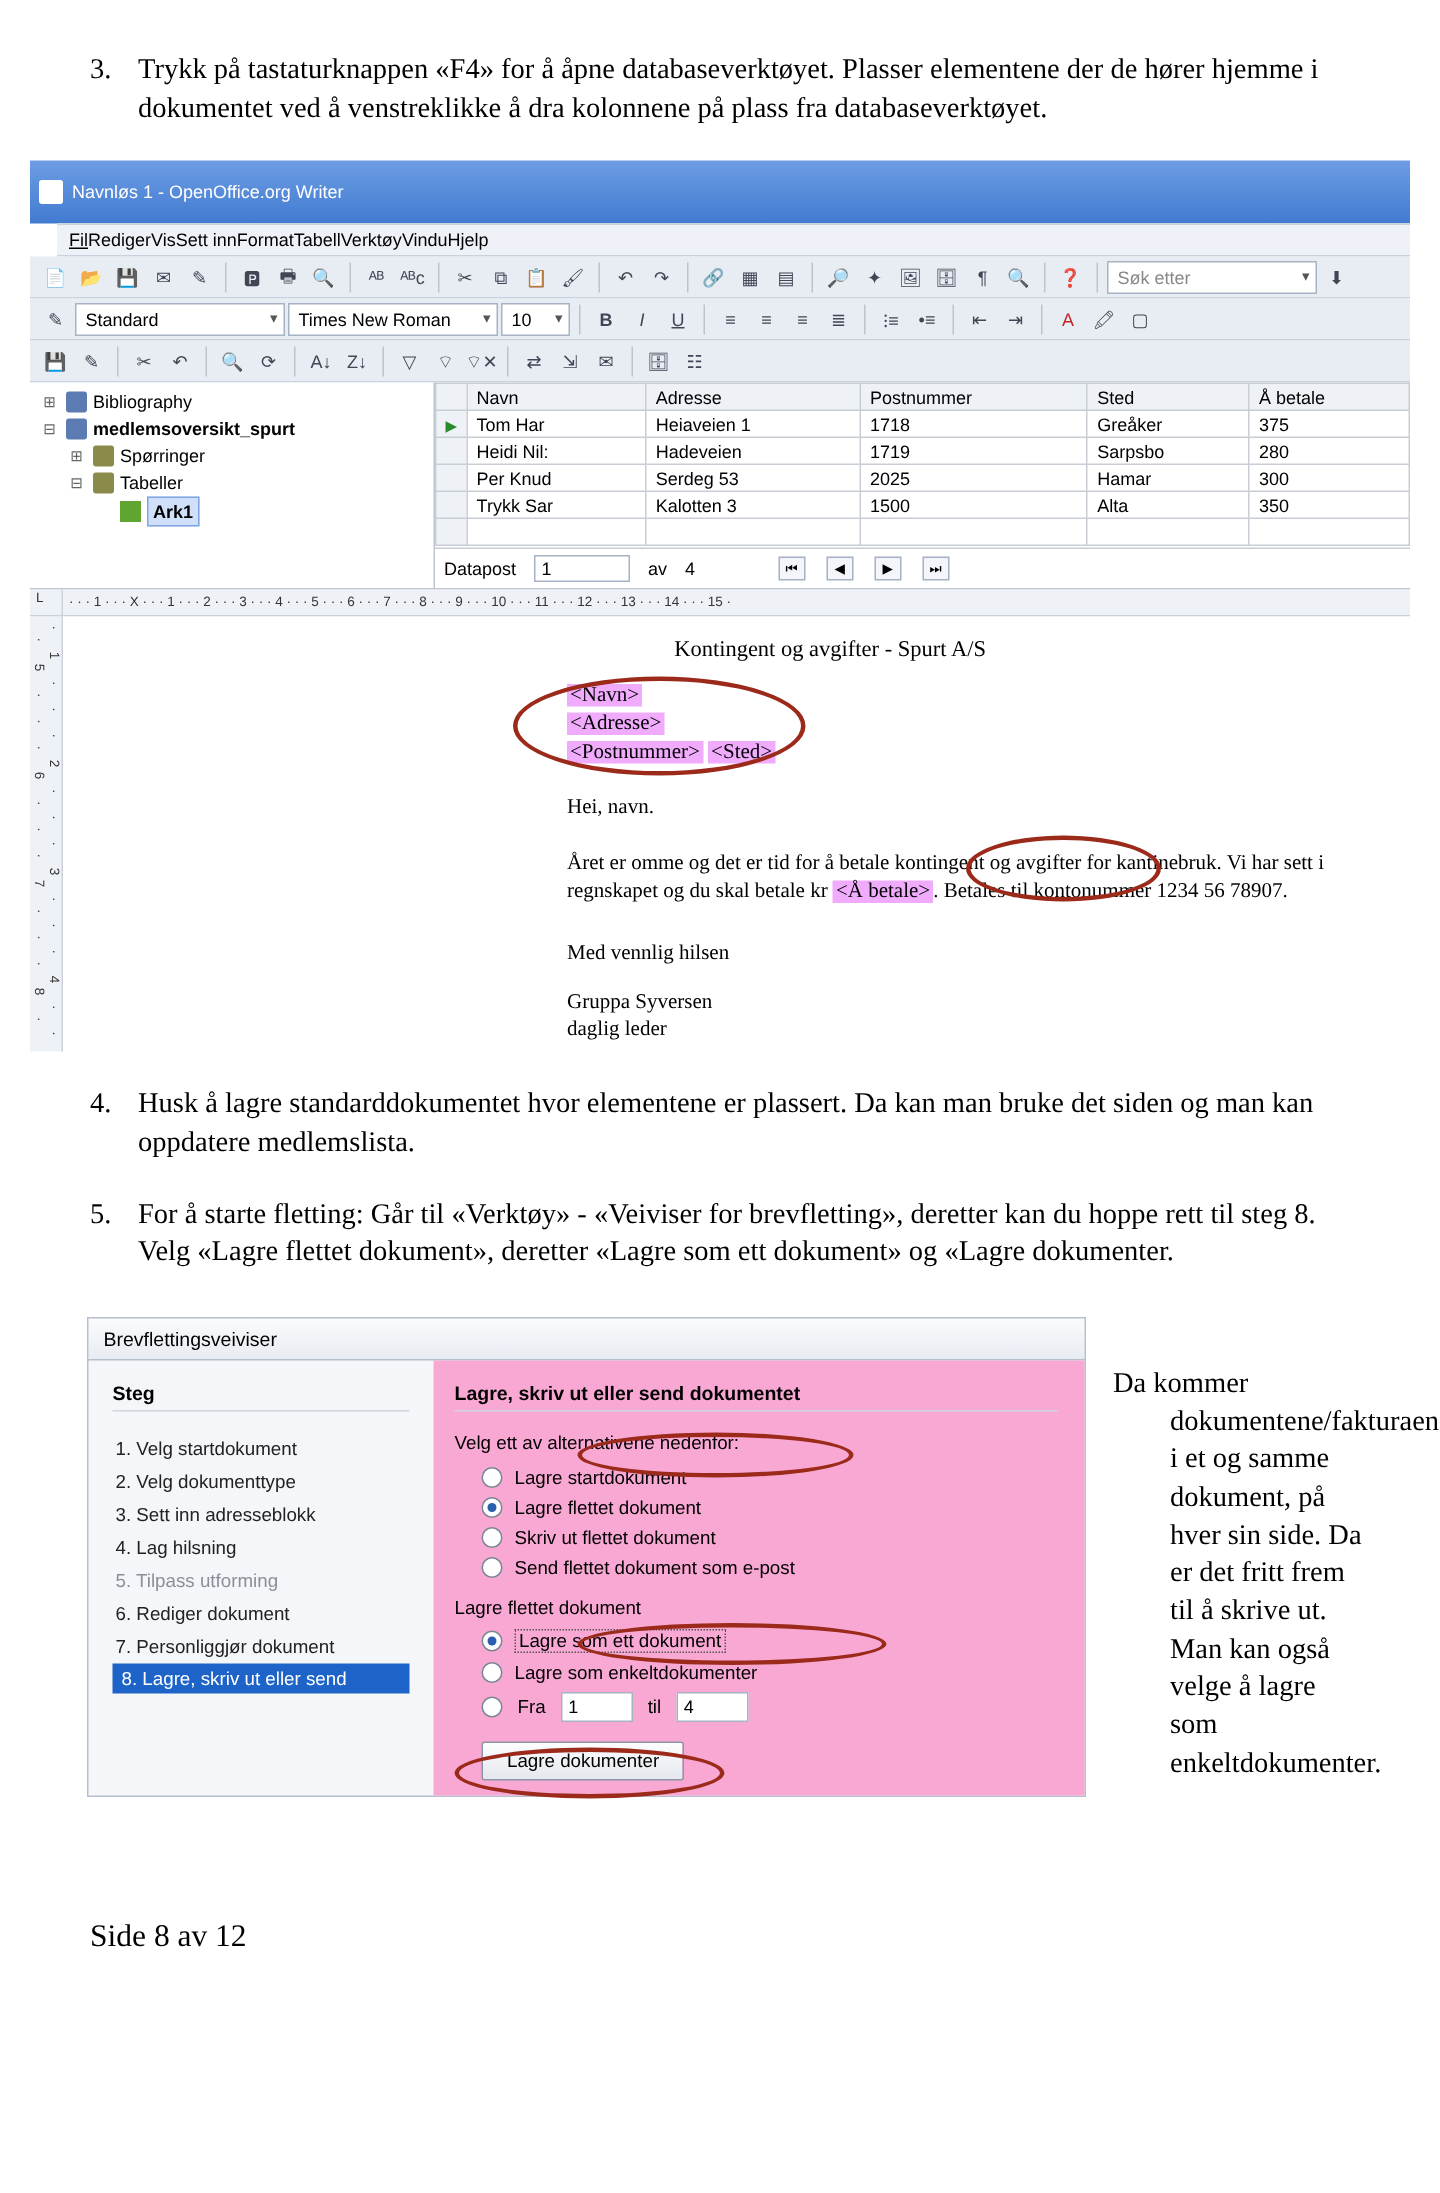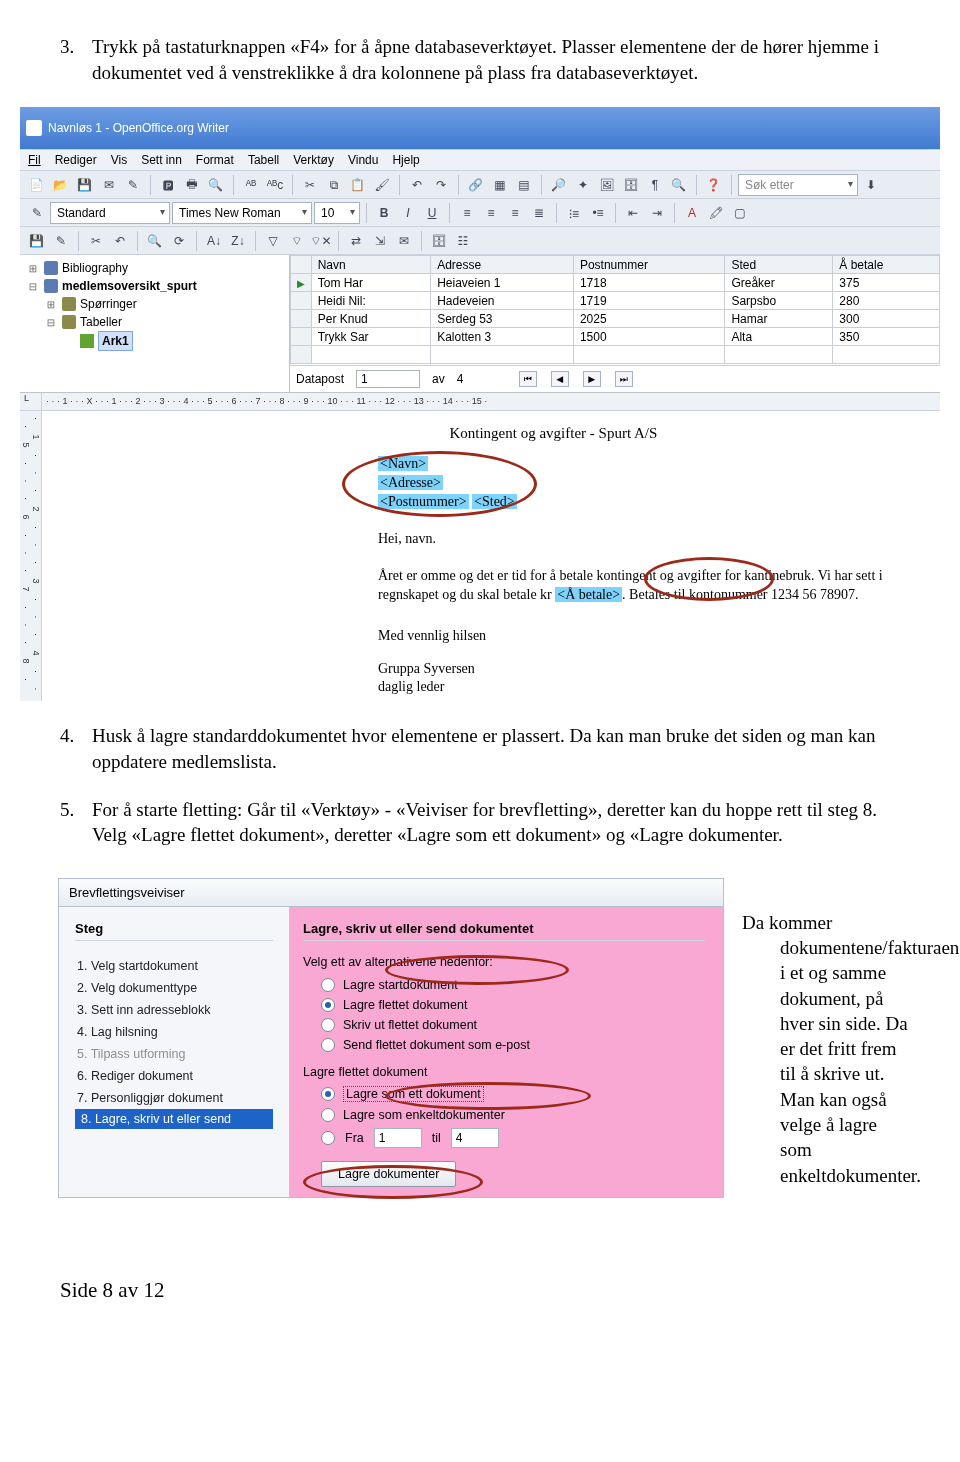--- a/index.html
+++ b/index.html
@@ -5,28 +5,28 @@
   * { box-sizing: border-box; margin: 0; padding: 0; }
   html, body { width: 960px; background: #fff; font-family: "Times New Roman", serif; color: #000; }
   .page { padding: 34px 48px 24px 60px; width: 960px; }
   ol.main { list-style: none; }
   ol.main > li { margin-bottom: 22px; display: flex; font-size: 19px; line-height: 1.35; }
   ol.main > li .num { width: 32px; flex: 0 0 32px; }
   ol.main > li .txt { flex: 1; }
   .screenshot1 { margin: 8px 0 22px -40px; width: 920px; border: none; font-family: Tahoma, Arial, sans-serif; font-size: 12px; color: #000; }
   .ss-titlebar { height: 42px; background: linear-gradient(#6d9de4,#417bd0); color: #fff; display:flex; align-items:center; padding:0 6px; gap:6px; font-size:12px; }
   .ss-titlebar .icon { width:16px; height:16px; background:#fff; border-radius:2px; display:inline-block; }
-  .ss-menubar { background:#eef1f7; padding:3px 8px; display:flex; gap:14px; border-top:1px solid #cbd2dd; border-bottom:1px solid #cbd2dd; font-size:12px; }
+  .ss-menubar { background:#eef1f7; padding:3px 8px; display:flex; gap:0; border-top:1px solid #cbd2dd; border-bottom:1px solid #cbd2dd; font-size:12px;margin-left:18px; }
   .ss-menubar span:first-child { text-decoration:underline; }
   .ss-toolbar { background:#e8edf4; padding:3px 6px; display:flex; align-items:center; gap:2px; border-bottom:1px solid #cbd2dd; flex-wrap:wrap; height:28px; overflow:hidden;}
   .tbtn { width:22px; height:22px; border:1px solid transparent; border-radius:2px; display:flex; align-items:center; justify-content:center; font-size:12px; color:#445; }
   .sep { width:1px; height:20px; background:#bcc4d2; margin:0 4px; }
   .combo { height:22px; border:1px solid #a7b2c4; background:#fff; padding:0 18px 0 6px; display:inline-flex; align-items:center; position:relative; font-size:12px; }
   .combo::after { content:"▾"; position:absolute; right:4px; top:3px; font-size:10px; color:#555; }
-  .combo.wide { width:120px; }
+  .combo.wide { width:140px; }
   .combo.med { width:140px; }
   .combo.small { width:46px; }
   .ss-layout { display:flex; height:138px; border-bottom:1px solid #bcc4d2; }
   .ss-tree { width:270px; background:#fff; border-right:1px solid #bcc4d2; padding:4px 6px; font-size:12px; line-height:1.5; }
   .ss-tree .row { display:flex; align-items:center; gap:4px; }
   .ss-tree .row.indent1 { padding-left:18px; }
   .ss-tree .row.indent2 { padding-left:36px; }
   .ss-tree .glyph { width:14px; display:inline-flex; justify-content:center; color:#666; font-size:10px; }
   .ss-tree .dbicon { width:14px; height:14px; background:#5b7bb2; display:inline-block; border-radius:2px; }
   .ss-tree .sheeticon { width:14px; height:14px; background:#5fa52f; display:inline-block; }
@@ -40,21 +40,21 @@
   .ss-nav { border-top:1px solid #c8cdd6; padding:4px 6px; display:flex; align-items:center; gap:12px; font-size:12px; }
   .ss-nav input { width:64px; height:18px; border:1px solid #a7b2c4; padding:0 4px; font-size:12px; }
   .navbtn { width:18px; height:16px; border:1px solid #a7b2c4; background:#f3f5fa; font-size:9px; display:inline-flex; align-items:center; justify-content:center; margin-left:2px; }
   .ss-ruler { height:18px; background:#eef1f6; display:flex; border-bottom:1px solid #cbd2dd; font-size:9px; color:#333; }
   .ss-ruler .vr { width:22px; border-right:1px solid #cbd2dd; }
   .ss-ruler .hr { flex:1; position:relative; padding-left:250px; }
   .ss-doc { display:flex; height:290px; }
   .ss-doc .vrul { width:22px; background:#eef1f6; border-right:1px solid #cbd2dd; font-size:9px; color:#333; writing-mode:vertical-rl; text-align:center; padding:4px 0; letter-spacing:6px; }
   .ss-doc .canvas { flex:1; background:#fff; position:relative; padding:14px 52px 10px 336px; font-family:"Times New Roman",serif; font-size:14px; line-height:1.35; }
   .doc-title { text-align:center; margin:0 0 18px 0; font-size:15px; position:absolute; left:50%; transform:translateX(-20%); top:12px;}
-  .placeholder { background:#7dd3fc; padding:0 2px; }
+  .placeholder { background:#f0abfc; padding:0 2px; }
   .red-ellipse { position:absolute; border:3px solid #9b2a1a; border-radius:50%; pointer-events:none; }
   .ellipse1 { left:300px; top:40px; width:195px; height:66px; }
   .ellipse2 { left:602px; top:146px; width:130px; height:44px; }
 
   .screenshot2 { margin: 8px 0 0 -2px; width: 670px; font-family:"Segoe UI",Tahoma,sans-serif; font-size:12.5px; }
   .wiz-title { background:linear-gradient(#fafbfc,#e7ecf3); border:1px solid #b6bfcd; border-bottom:none; padding:6px 10px; font-size:13px; }
   .wiz-body { border:1px solid #b6bfcd; display:flex; background:#f4f6f9; }
   .wiz-steps { width:230px; padding:14px 16px 10px 16px; }
   .wiz-steps h4 { font-weight:bold; font-size:13px; margin-bottom:14px; border-bottom:1px solid #cfd5df; padding-bottom:4px; }
   .wiz-steps .step { padding:4px 2px; font-size:12.5px; color:#222; }

